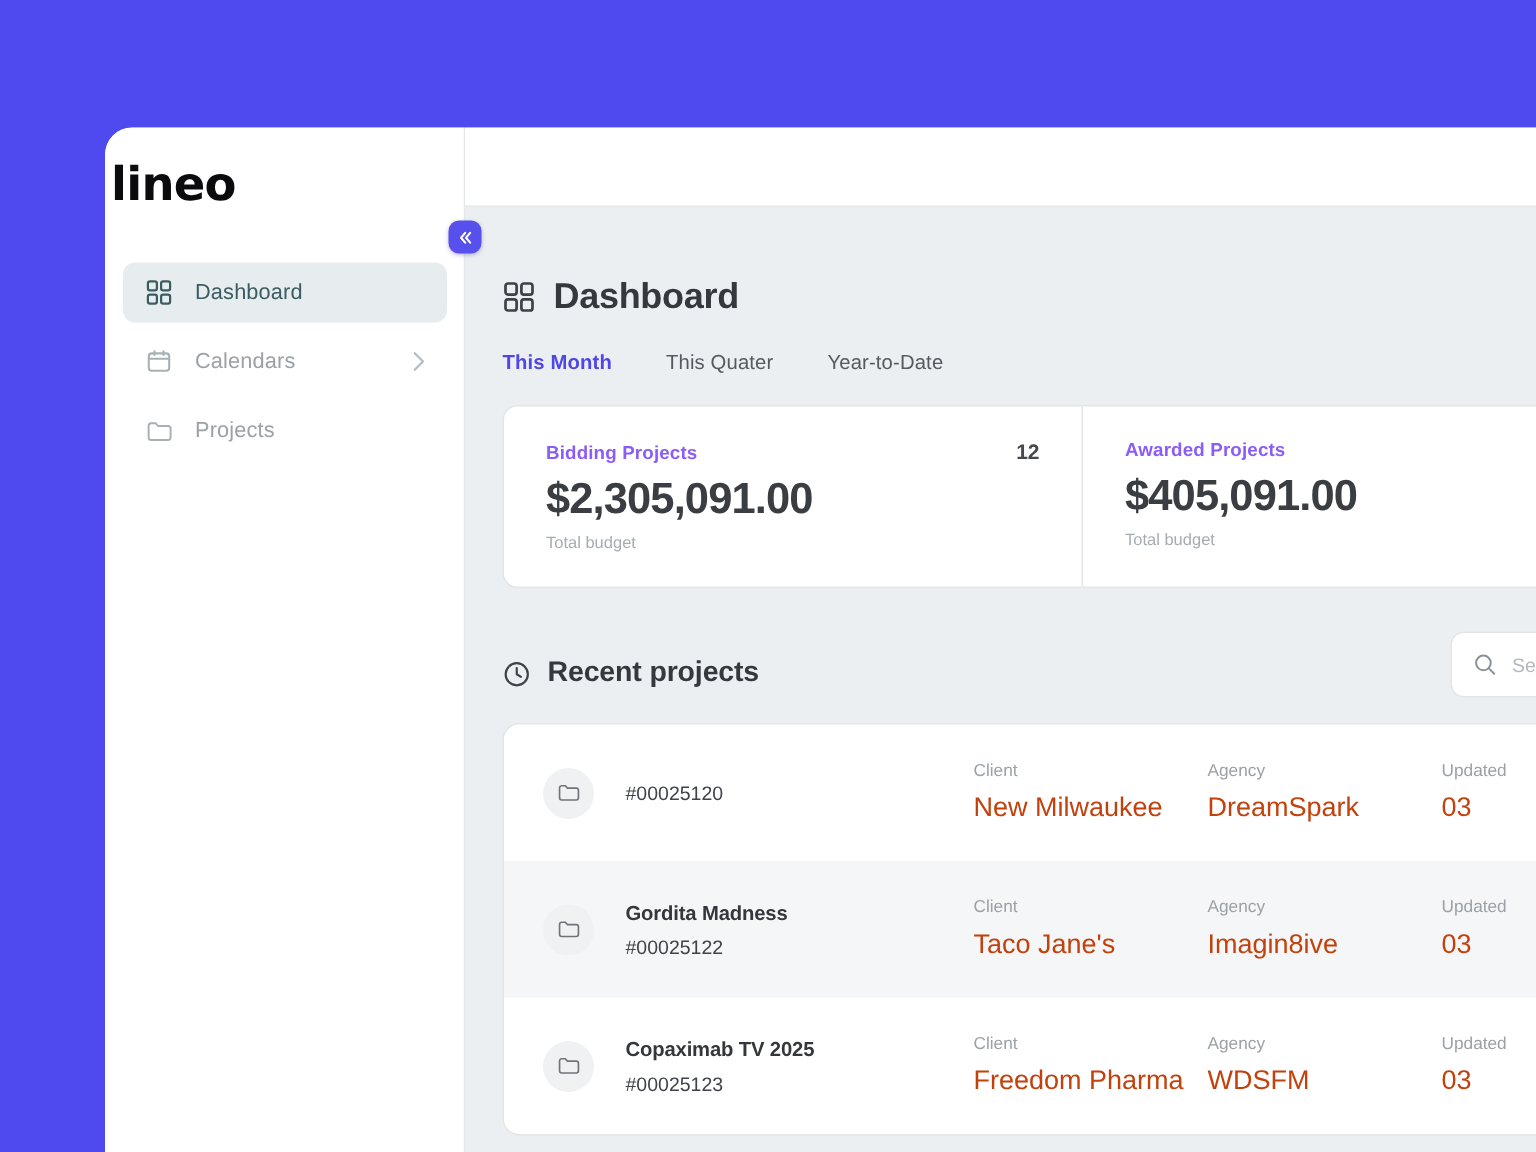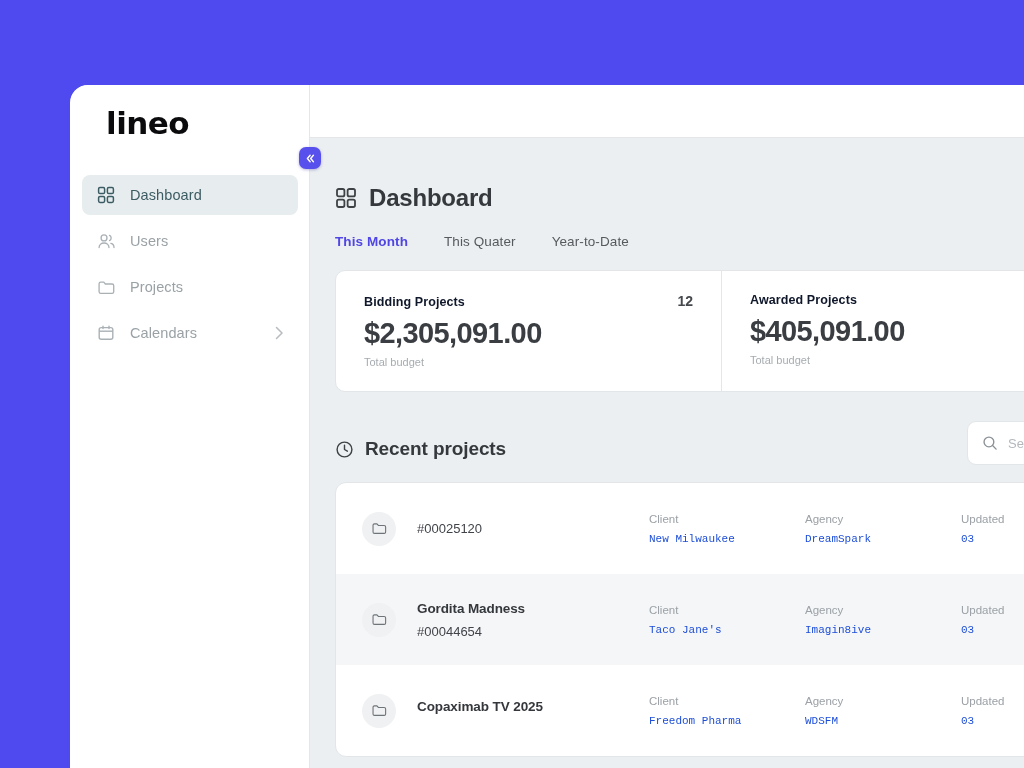--- a/index.html
+++ b/index.html
@@ -35,21 +35,21 @@
     top: 0;
     width: 240px;
     height: 720px;
     background: #FFFFFF;
     border-top-left-radius: 18px;
     border-right: 1px solid #E4E7E9;
   }
 
   #logo {
     position: absolute;
-    left: 36px;
+    left: 4px;
     top: 20px;
     font-size: 31px;
     font-weight: 700;
     letter-spacing: -0.5px;
     color: #0B0B0D;
     font-family: "DejaVu Sans", sans-serif;
   }
 
   #nav {
     position: absolute;
@@ -204,21 +204,21 @@
 
   .stat-head {
     display: flex;
     justify-content: space-between;
     align-items: baseline;
   }
 
   .stat-label {
     font-size: 12.5px;
     font-weight: 600;
-    color: #0f172a;
+    color: #8b5cf6;
     letter-spacing: 0.1px;
   }
 
   .stat-count {
     font-size: 14px;
     font-weight: 600;
     color: #45484C;
   }
 
   .stat-value {
@@ -334,24 +334,23 @@
 
   .col-field { flex: 0 0 156px; }
 
   .field-label {
     font-size: 11.5px;
     color: #9BA1A6;
     margin-bottom: 8px;
   }
 
   .field-value {
-    font-size: 11px;
-    color: #1d4ed8;
+    font-size: 18px;
+    color: #c2410c;
     font-weight: 500;
-    font-family: Liberation Mono, monospace;
   }
 </style>
 </head>
 <body>
 
 <div id="app-window">
 
   <div id="sidebar">
 
     <div id="logo">lineo</div>
@@ -363,55 +362,44 @@
           <svg width="18" height="18" viewBox="0 0 18 18" fill="none">
             <rect x="1.6" y="1.6" width="6" height="6" rx="1.4" stroke="#3C5C63" stroke-width="1.5"></rect>
             <rect x="10.4" y="1.6" width="6" height="6" rx="1.4" stroke="#3C5C63" stroke-width="1.5"></rect>
             <rect x="1.6" y="10.4" width="6" height="6" rx="1.4" stroke="#3C5C63" stroke-width="1.5"></rect>
             <rect x="10.4" y="10.4" width="6" height="6" rx="1.4" stroke="#3C5C63" stroke-width="1.5"></rect>
           </svg>
         </span>
         <span class="nav-label">Dashboard</span>
       </div>
 
-      <div class="nav-item">
-        <span class="nav-icon">
-          <svg width="19" height="19" viewBox="0 0 20 20" fill="none">
-            <circle cx="7.4" cy="6.2" r="3.1" stroke="#AAB1B5" stroke-width="1.4"></circle>
-            <path d="M2.2 16.4c0-3 2.4-4.8 5.2-4.8s5.2 1.8 5.2 4.8" stroke="#AAB1B5" stroke-width="1.4" stroke-linecap="round"></path>
-            <path d="M13.2 3.6a3 3 0 0 1 0 5.4" stroke="#AAB1B5" stroke-width="1.4" stroke-linecap="round"></path>
-            <path d="M14.6 11.9c2.1.45 3.3 1.95 3.3 4.5" stroke="#AAB1B5" stroke-width="1.4" stroke-linecap="round"></path>
-          </svg>
-        </span>
-        <span class="nav-label">Users</span>
-      </div>
-
-      <div class="nav-item">
-        <span class="nav-icon">
-          <svg width="19" height="19" viewBox="0 0 20 20" fill="none">
-            <path d="M2.2 6.1c0-1 .8-1.8 1.8-1.8h3.1l1.7 2h7c1 0 1.8.8 1.8 1.8v6.3c0 1-.8 1.8-1.8 1.8H4c-1 0-1.8-.8-1.8-1.8V6.1z" stroke="#AAB1B5" stroke-width="1.4" stroke-linejoin="round"></path>
-          </svg>
-        </span>
-        <span class="nav-label">Projects</span>
-      </div>
 
       <div class="nav-item">
         <span class="nav-icon">
           <svg width="18" height="18" viewBox="0 0 18 18" fill="none">
             <rect x="2.2" y="3.6" width="13.6" height="11.6" rx="2" stroke="#AAB1B5" stroke-width="1.4"></rect>
             <path d="M2.2 7.2h13.6" stroke="#AAB1B5" stroke-width="1.4"></path>
             <path d="M6 2.2v2.4M12 2.2v2.4" stroke="#AAB1B5" stroke-width="1.4" stroke-linecap="round"></path>
           </svg>
         </span>
         <span class="nav-label">Calendars</span>
         <span class="nav-chevron">
           <svg width="9" height="14" viewBox="0 0 9 14" fill="none">
             <path d="M1.5 1.5L7 7l-5.5 5.5" stroke="#B6BCC0" stroke-width="1.5" stroke-linecap="round" stroke-linejoin="round"></path>
           </svg>
         </span>
+      </div>
+
+      <div class="nav-item">
+        <span class="nav-icon">
+          <svg width="19" height="19" viewBox="0 0 20 20" fill="none">
+            <path d="M2.2 6.1c0-1 .8-1.8 1.8-1.8h3.1l1.7 2h7c1 0 1.8.8 1.8 1.8v6.3c0 1-.8 1.8-1.8 1.8H4c-1 0-1.8-.8-1.8-1.8V6.1z" stroke="#AAB1B5" stroke-width="1.4" stroke-linejoin="round"></path>
+          </svg>
+        </span>
+        <span class="nav-label">Projects</span>
       </div>
 
 
     </div>
   </div>
 
   <div id="collapse-btn">
     <span style="display:flex;align-items:center;">
       <svg width="11" height="11" viewBox="0 0 12 12" fill="none">
         <path d="M5.6 2.4L2.6 6l3 3.6" stroke="#FFFFFF" stroke-width="1.5" stroke-linecap="round" stroke-linejoin="round"></path>
@@ -510,21 +498,21 @@
       </div>
 
       <div class="project-row alt">
         <span class="row-icon">
           <svg width="17" height="17" viewBox="0 0 20 20" fill="none">
             <path d="M2.4 6.2c0-.9.75-1.7 1.7-1.7h2.9l1.6 1.9h6.9c.95 0 1.7.8 1.7 1.7v5.9c0 .95-.75 1.7-1.7 1.7H4.1c-.95 0-1.7-.75-1.7-1.7V6.2z" stroke="#6E7479" stroke-width="1.3" stroke-linejoin="round"></path>
           </svg>
         </span>
         <div class="col-name">
           <div class="proj-name">Gordita Madness</div>
-          <div class="proj-id">#00044654</div>
+          <div class="proj-id">#00025122</div>
         </div>
         <div class="col-field">
           <div class="field-label">Client</div>
           <div class="field-value">Taco Jane's</div>
         </div>
         <div class="col-field">
           <div class="field-label">Agency</div>
           <div class="field-value">Imagin8ive</div>
         </div>
         <div class="col-field">
@@ -534,20 +522,21 @@
       </div>
 
       <div class="project-row">
         <span class="row-icon">
           <svg width="17" height="17" viewBox="0 0 20 20" fill="none">
             <path d="M2.4 6.2c0-.9.75-1.7 1.7-1.7h2.9l1.6 1.9h6.9c.95 0 1.7.8 1.7 1.7v5.9c0 .95-.75 1.7-1.7 1.7H4.1c-.95 0-1.7-.75-1.7-1.7V6.2z" stroke="#6E7479" stroke-width="1.3" stroke-linejoin="round"></path>
           </svg>
         </span>
         <div class="col-name">
           <div class="proj-name">Copaximab TV 2025</div>
+          <div class="proj-id">#00025123</div>
         </div>
         <div class="col-field">
           <div class="field-label">Client</div>
           <div class="field-value">Freedom Pharma</div>
         </div>
         <div class="col-field">
           <div class="field-label">Agency</div>
           <div class="field-value">WDSFM</div>
         </div>
         <div class="col-field">

